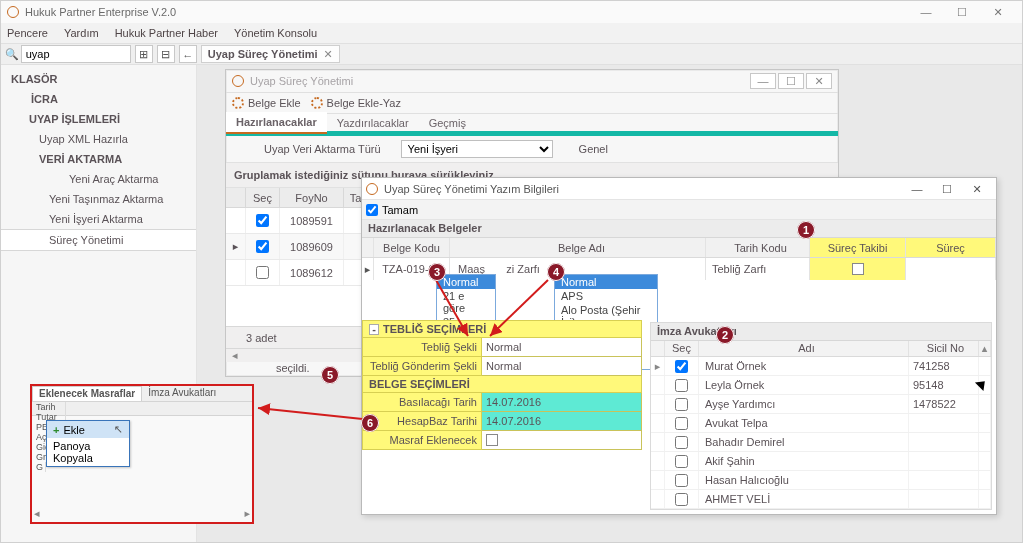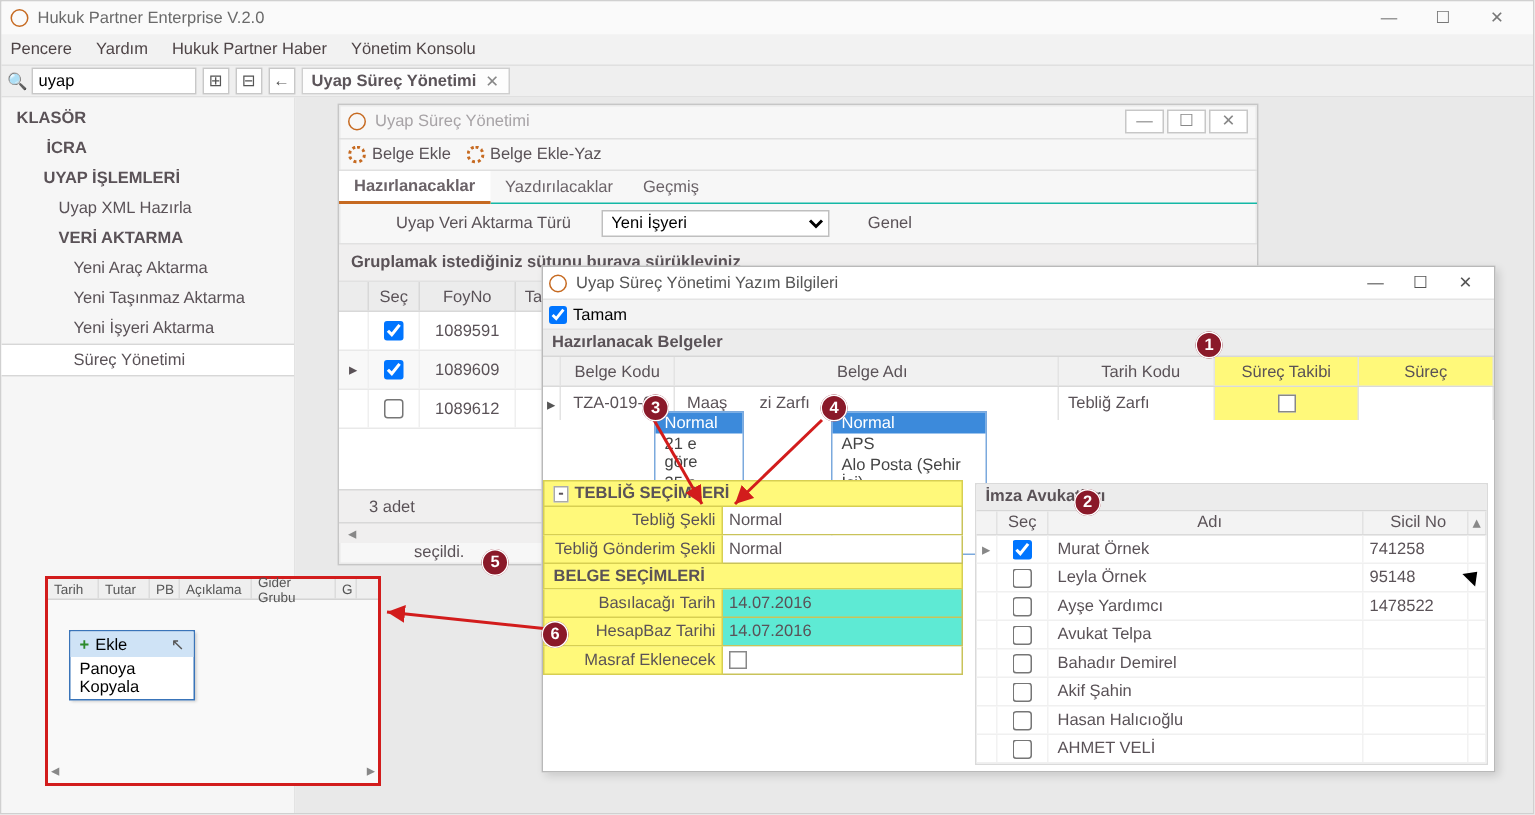--- a/index.html
+++ b/index.html
@@ -32,21 +32,21 @@
   .workarea { flex: 1; position: relative; background: #e9e9e9; }
   
   .win1 { position: absolute; left: 28px; top: 4px; width: 614px; height: 308px; background: #f7f7f7; border: 1px solid #c6c6c6; box-shadow: 0 0 0 1px #eaeaea inset; }
   .win1 .tbar { height: 22px; display: flex; align-items: center; padding: 0 6px; color: #a7a3a6; }
   .win1 .tbar .logo { width: 12px; height: 12px; border: 1px solid #c66a21; border-radius: 50%; margin-right: 6px; }
   .win1 .tbar .spacer { flex: 1; }
   .win1 .tbar .ctl { width: 26px; height: 16px; border: 1px solid #c7c7c7; background: #fff; margin-left: 2px; text-align: center; line-height: 14px; color: #888; }
   .win1 .toolbar2 { height: 22px; display: flex; align-items: center; padding: 0 6px; gap: 10px; border-top: 1px solid #e0e0e0; border-bottom: 1px solid #e0e0e0; }
   .toolbar2 .btn { display: inline-flex; align-items: center; gap: 4px; color: #5a5257; }
   .toolbar2 .ring { width: 12px; height: 12px; border: 2px dotted #c66a21; border-radius: 50%; }
-  .tabs2 { height: 22px; display: flex; align-items: center; border-bottom: 1px solid #14b8a6; }
+  .tabs2 { height: 22px; display: flex; align-items: center; border-bottom: 5px solid #14b8a6; }
   .tabs2 .tab { padding: 4px 10px; color: #6b6368; }
   .tabs2 .tab.active { font-weight: 700; border-bottom: 2px solid #c66a21; background: #fff; }
   .filterrow { height: 26px; display: flex; align-items: center; padding: 0 6px; gap: 20px; }
   .filterrow label { color: #5a5257; margin-left: 32px; }
   .filterrow select { width: 152px; height: 18px; border: 1px solid #bfbfbf; background: #fff; padding: 0 2px; }
   .filterrow .genel { margin-left: 6px; color: #5a5257; }
   .grouphint { height: 26px; display: flex; align-items: center; padding: 0 8px; color: #5a5257; background: #f0efef; border-top: 1px solid #e1e1e1; border-bottom: 1px solid #e1e1e1; font-weight: 600; }
   .gridhdr { height: 20px; display: flex; background: #ececec; border-bottom: 1px solid #d8d8d8; }
   .gridhdr div { border-right: 1px solid #d8d8d8; display: flex; align-items: center; justify-content: center; color: #5a5257; }
   .gridrow { height: 26px; display: flex; border-bottom: 1px solid #e9e9e9; background: #fff; }
@@ -101,21 +101,21 @@
   .imza .row div { border-right: 1px solid #f2f2f2; display: flex; align-items: center; color: #5a5257; }
   .i-sec { width: 34px; justify-content: center; }
   .i-adi { flex: 1; padding-left: 6px; }
   .i-sic { width: 70px; padding-left: 4px; }
   .i-scroll { width: 12px; }
   
   .redbox { position: absolute; left: 30px; top: 384px; width: 224px; height: 140px; border: 2px solid #d21c1c; background: #f9f9f9; }
   .redbox .tabs3 { height: 16px; display: flex; background: #efefef; border-bottom: 1px solid #d4d4d4; }
   .redbox .tabs3 .t { padding: 1px 6px; font-size: 10px; color: #555; }
   .redbox .tabs3 .t.active { background: #fff; border: 1px solid #cfcfcf; border-bottom: 0; font-weight: 700; }
-  .redbox .hdr3 { height: 14px; display: flex; background: #efefef; border-bottom: 1px solid #d4d4d4; }
+  .redbox .hdr3 { height: 14px; display: flex; background: #efefef; border-bottom: 1px solid #d4d4d4; flex-direction: column; }
   .redbox .hdr3 div { font-size: 9px; color: #555; border-right: 1px solid #dcdcdc; padding: 0 4px; display: flex; align-items: center; }
   .ctxmenu { position: absolute; left: 14px; top: 34px; width: 84px; background: #fff; border: 1px solid #3974b9; font-size: 10px; box-shadow: 1px 1px 2px rgba(0,0,0,0.2); }
   .ctxmenu .mi { padding: 2px 6px; display: flex; align-items: center; gap: 4px; }
   .ctxmenu .mi.sel { background: #cfe3f6; }
   .plusicn { color: #2c8a2c; font-weight: 700; }
   
   .badge { position: absolute; width: 18px; height: 18px; border-radius: 50%; background: #8a1929; color: #fff; font-weight: 700; display: flex; align-items: center; justify-content: center; font-size: 11px; z-index: 50; box-shadow: 0 0 0 1px #fff inset; }
   
   svg.arrows { position: absolute; left: 0; top: 0; width: 1023px; height: 543px; pointer-events: none; z-index: 40; }
   .cursor { position: absolute; width: 12px; height: 16px; z-index: 60; }
@@ -153,21 +153,21 @@
     </span>
   </div>
 
   <div class="main">
     <div class="sidebar">
       <div class="hdr">KLASÖR</div>
       <div class="hdr" style="padding-left:30px">İCRA</div>
       <div class="sub" style="padding-left:28px">UYAP İŞLEMLERİ</div>
       <div class="item" style="padding-left:38px">Uyap XML Hazırla</div>
       <div class="item itembold" style="padding-left:38px">VERİ AKTARMA</div>
-      <div class="item" style="padding-left:48px">Yeni Araç Aktarma</div>
+      <div class="item" style="padding-left:68px">Yeni Araç Aktarma</div>
       <div class="item" style="padding-left:48px">Yeni Taşınmaz Aktarma</div>
       <div class="item" style="padding-left:48px">Yeni İşyeri Aktarma</div>
       <div class="item sel" style="padding-left:48px">Süreç Yönetimi</div>
     </div>
 
     <div class="workarea">
 
       <div class="win1">
         <div class="tbar">
           <span class="logo"></span>
@@ -398,20 +398,24 @@
                 <div class="i-scroll"></div>
               </div>
             </div>
         </div>
       </div>
     </div>
   </div>
 </div>
 
 <div class="redbox">
+  <div class="tabs3">
+    <span class="t active">Eklenecek Masraflar</span>
+    <span class="t">İmza Avukatları</span>
+  </div>
   <div class="hdr3">
     <div style="width:34px">Tarih</div>
     <div style="width:34px">Tutar</div>
     <div style="width:20px">PB</div>
     <div style="width:48px">Açıklama</div>
     <div style="width:56px">Gider Grubu</div>
     <div style="width:14px">G</div>
   </div>
   <div class="ctxmenu">
     <div class="mi sel">

